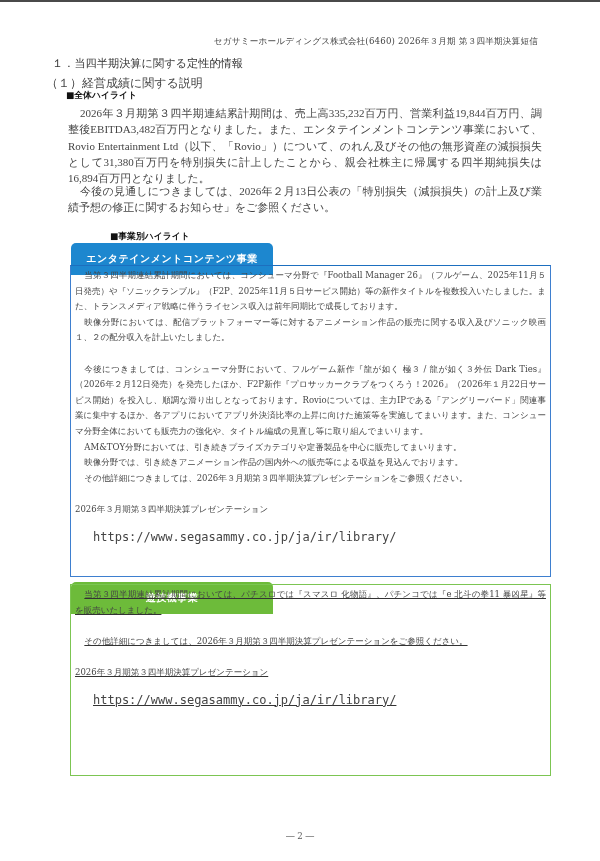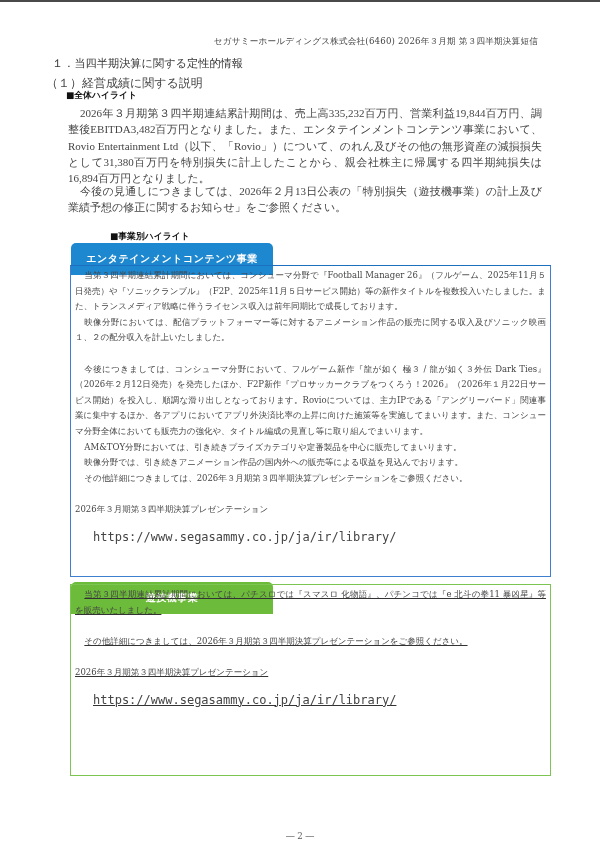--- a/index.html
+++ b/index.html
@@ -63,21 +63,21 @@
 </head>
 <body>
 
 <div class="page-header">セガサミーホールディングス株式会社(6460) 2026年３月期 第３四半期決算短信</div>
 
 <div class="sec-title">１．当四半期決算に関する定性的情報</div>
 <div class="sub-title">（１）経営成績に関する説明</div>
 
 <div class="hl-title" style="top:88px;">■全体ハイライト</div>
 <p class="para" style="top:103px;">2026年３月期第３四半期連結累計期間は、売上高335,232百万円、営業利益19,844百万円、調整後EBITDA3,482百万円となりました。また、エンタテインメントコンテンツ事業において、Rovio Entertainment Ltd（以下、「Rovio」）について、のれん及びその他の無形資産の減損損失として31,380百万円を特別損失に計上したことから、親会社株主に帰属する四半期純損失は16,894百万円となりました。</p>
-<p class="para" style="top:181px;">今後の見通しにつきましては、2026年２月13日公表の「特別損失（遊技機事業）の計上及び業績予想の修正に関するお知らせ」をご参照ください。</p>
+<p class="para" style="top:181px;">今後の見通しにつきましては、2026年２月13日公表の「特別損失（減損損失）の計上及び業績予想の修正に関するお知らせ」をご参照ください。</p>
 
 <div class="hl-title" style="top:229px;margin-left:44px;">■事業別ハイライト</div>
 
 <div class="seg-tab blue">エンタテインメントコンテンツ事業</div>
 <div class="seg-box blue">
   <p>当第３四半期連結累計期間においては、コンシューマ分野で『Football Manager 26』（フルゲーム、2025年11月５日発売）や『ソニックランブル』（F2P、2025年11月５日サービス開始）等の新作タイトルを複数投入いたしました。また、トランスメディア戦略に伴うライセンス収入は前年同期比で成長しております。</p>
   <p>映像分野においては、配信プラットフォーマー等に対するアニメーション作品の販売に関する収入及びソニック映画１、２の配分収入を計上いたしました。</p>
   <p class="blank"></p>
   <p>今後につきましては、コンシューマ分野において、フルゲーム新作『龍が如く 極３ / 龍が如く３外伝 Dark Ties』（2026年２月12日発売）を発売したほか、F2P新作『プロサッカークラブをつくろう！2026』（2026年１月22日サービス開始）を投入し、順調な滑り出しとなっております。Rovioについては、主力IPである「アングリーバード」関連事業に集中するほか、各アプリにおいてアプリ外決済比率の上昇に向けた施策等を実施してまいります。また、コンシューマ分野全体においても販売力の強化や、タイトル編成の見直し等に取り組んでまいります。</p>
   <p>AM&amp;TOY分野においては、引き続きプライズカテゴリや定番製品を中心に販売してまいります。</p>

